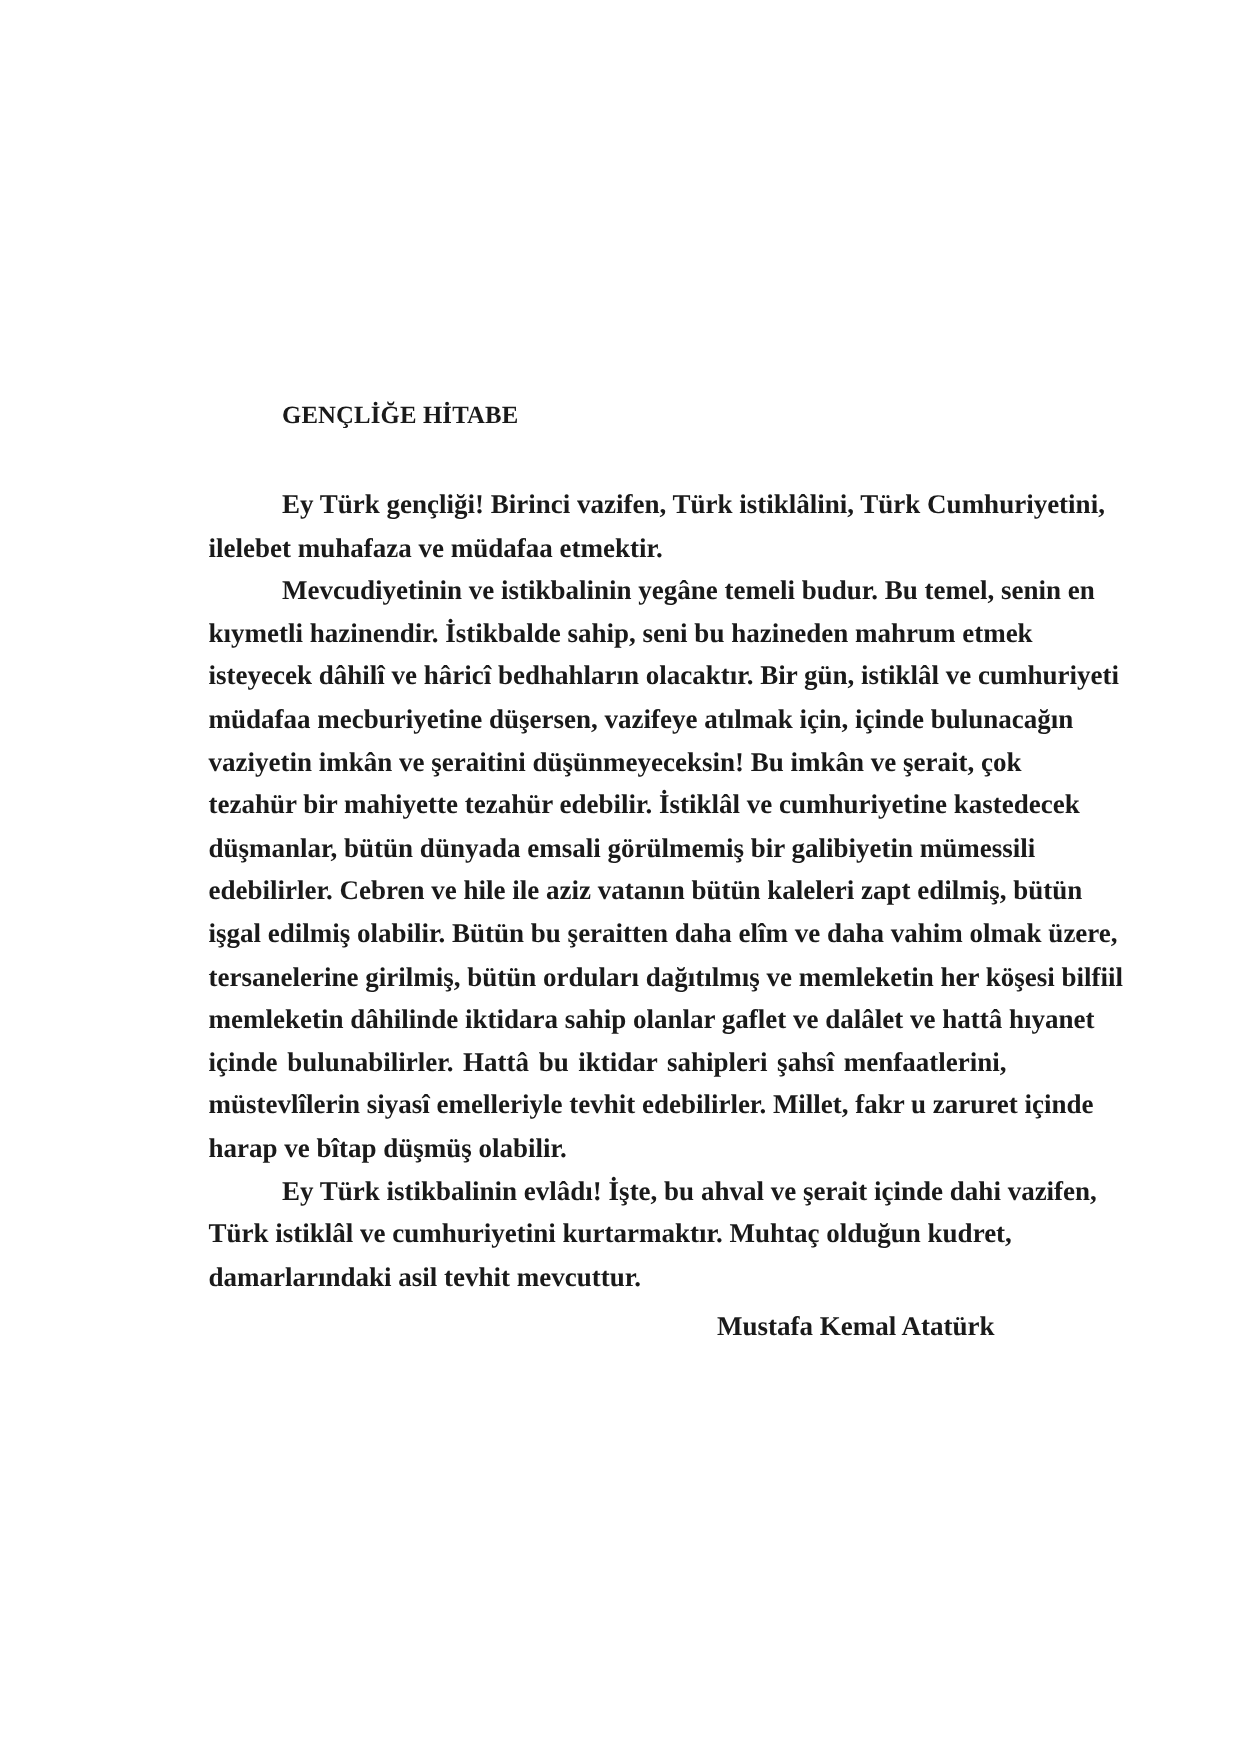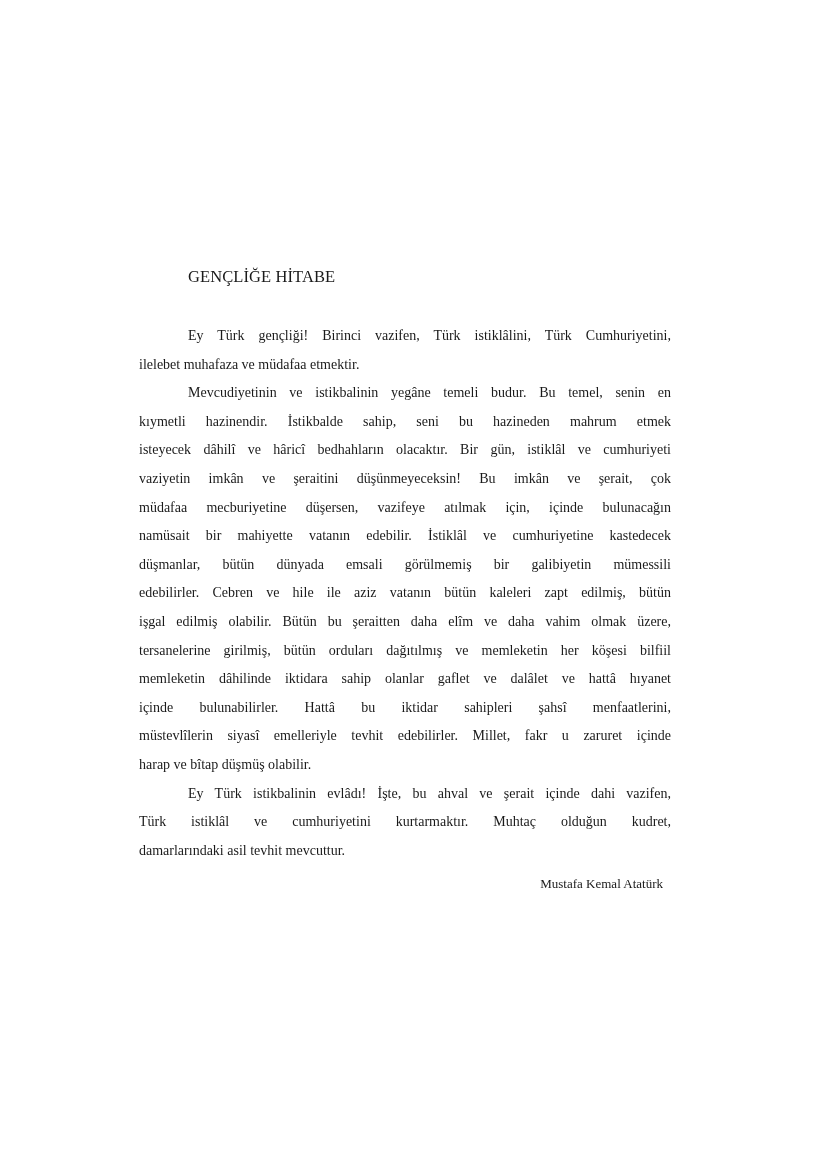--- a/index.html
+++ b/index.html
@@ -13,36 +13,37 @@
       position: relative;
       overflow: hidden;
       font-family: "Liberation Serif", "DejaVu Serif", serif;
       color: #1a1a1a;
     }
     .page {
       position: absolute;
       left: 0; top: 0;
       width: 828px; height: 1171px;
       background: #ffffff;
+      font-weight: bold;
     }
     .title {
       position: absolute;
       left: 188px;
       top: 266px;
       font-size: 16.5px;
       line-height: 22px;
       letter-spacing: 0.1px;
       white-space: nowrap;
     }
     .body-text {
       position: absolute;
       left: 139px;
       top: 322px;
       width: 532px;
-      font-size: 14px;
+      font-size: 18px;
     }
     .line {
       display: block;
       height: 28.6px;
       line-height: 28.6px;
       white-space: nowrap;
       text-align: justify;
       text-align-last: justify;
     }
     .line.indent {
@@ -50,44 +51,44 @@
     }
     .line.last {
       text-align: left;
       text-align-last: left;
     }
     .signature {
       position: absolute;
       left: 139px;
       width: 524px;
       top: 870px;
-      font-size: 13px;
+      font-size: 18px;
       line-height: 28px;
       text-align: right;
       white-space: nowrap;
     }
   </style>
 </head>
 <body>
 
 <div class="page">
 
   <div class="title">GENÇLİĞE HİTABE</div>
 
   <div class="body-text">
 
     <span class="line indent">Ey Türk gençliği! Birinci vazifen, Türk istiklâlini, Türk Cumhuriyetini,</span>
     <span class="line last">ilelebet muhafaza ve müdafaa etmektir.</span>
 
     <span class="line indent">Mevcudiyetinin ve istikbalinin yegâne temeli budur. Bu temel, senin en</span>
     <span class="line">kıymetli hazinendir. İstikbalde sahip, seni bu hazineden mahrum etmek</span>
     <span class="line">isteyecek dâhilî ve hâricî bedhahların olacaktır. Bir gün, istiklâl ve cumhuriyeti</span>
+    <span class="line">müdafaa mecburiyetine düşersen, vazifeye atılmak için, içinde bulunacağın</span>
     <span class="line">vaziyetin imkân ve şeraitini düşünmeyeceksin! Bu imkân ve şerait, çok</span>
-    <span class="line">müdafaa mecburiyetine düşersen, vazifeye atılmak için, içinde bulunacağın</span>
-    <span class="line">namüsait bir mahiyette vatanın edebilir. İstiklâl ve cumhuriyetine kastedecek</span>
+    <span class="line">tezahür bir mahiyette tezahür edebilir. İstiklâl ve cumhuriyetine kastedecek</span>
     <span class="line">düşmanlar, bütün dünyada emsali görülmemiş bir galibiyetin mümessili</span>
     <span class="line">edebilirler. Cebren ve hile ile aziz vatanın bütün kaleleri zapt edilmiş, bütün</span>
     <span class="line">işgal edilmiş olabilir. Bütün bu şeraitten daha elîm ve daha vahim olmak üzere,</span>
     <span class="line">tersanelerine girilmiş, bütün orduları dağıtılmış ve memleketin her köşesi bilfiil</span>
     <span class="line">memleketin dâhilinde iktidara sahip olanlar gaflet ve dalâlet ve hattâ hıyanet</span>
     <span class="line">içinde bulunabilirler. Hattâ bu iktidar sahipleri şahsî menfaatlerini,</span>
     <span class="line">müstevlîlerin siyasî emelleriyle tevhit edebilirler. Millet, fakr u zaruret içinde</span>
     <span class="line last">harap ve bîtap düşmüş olabilir.</span>
 
     <span class="line indent">Ey Türk istikbalinin evlâdı! İşte, bu ahval ve şerait içinde dahi vazifen,</span>

